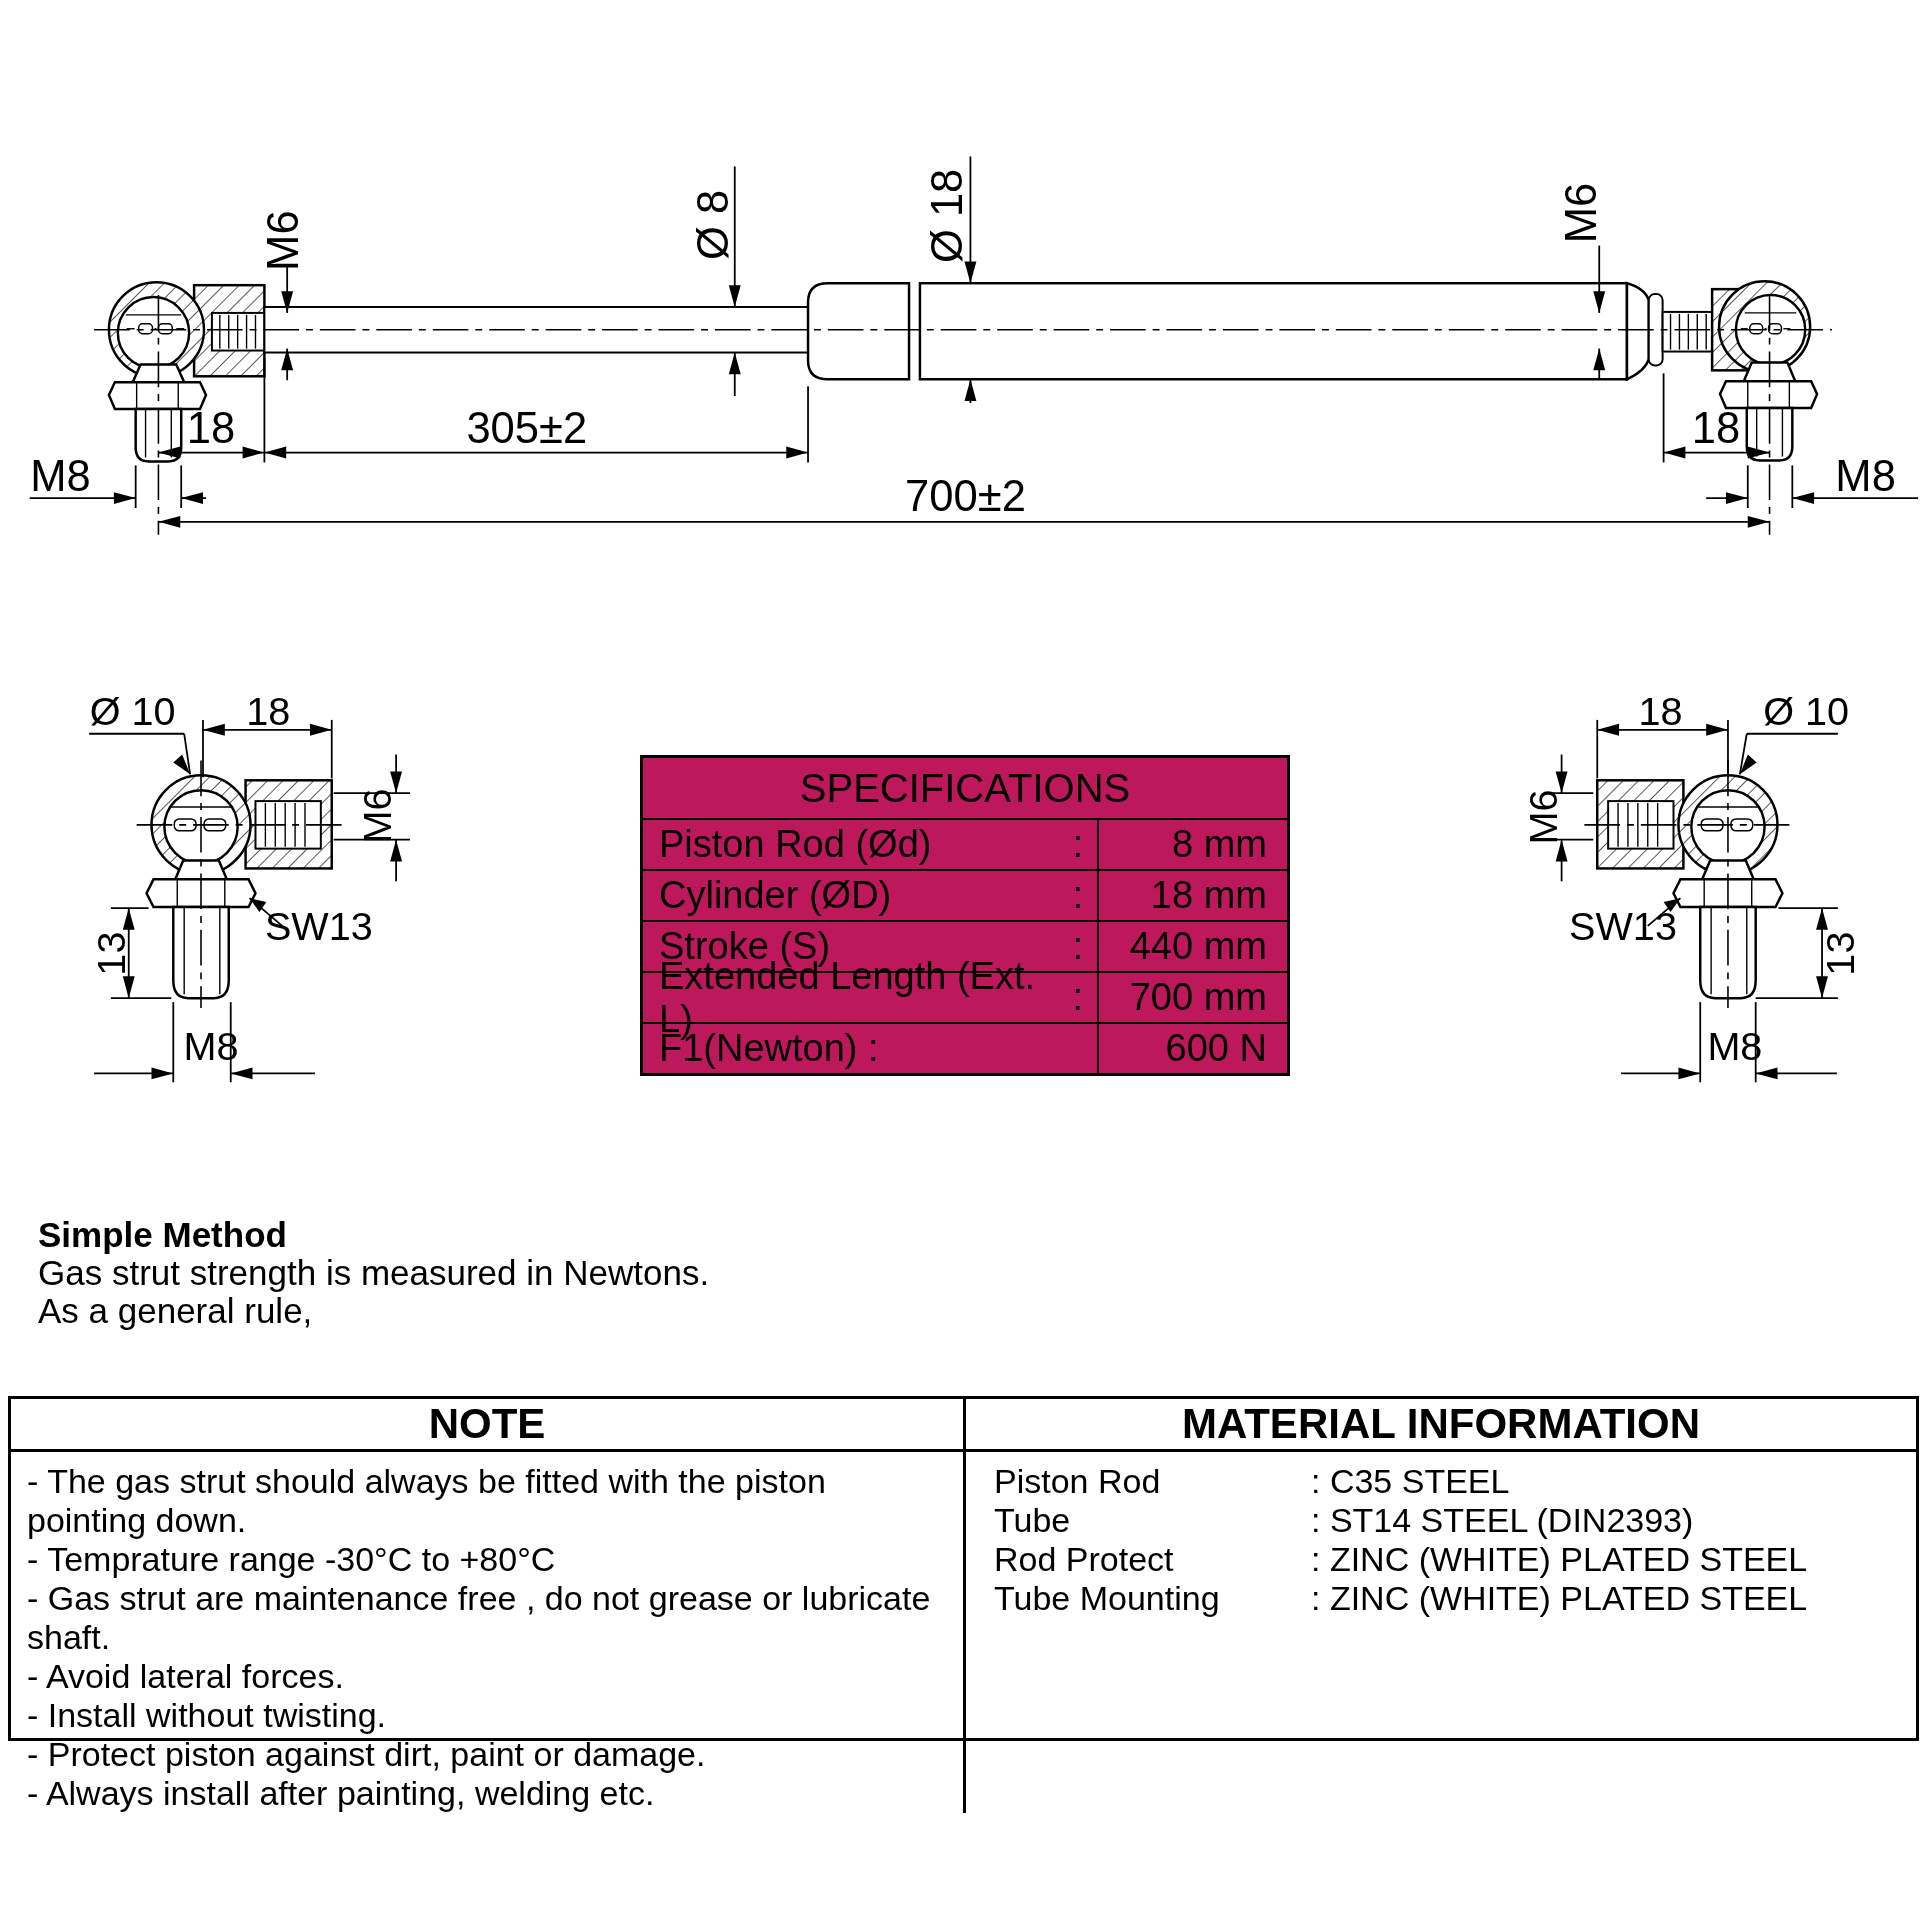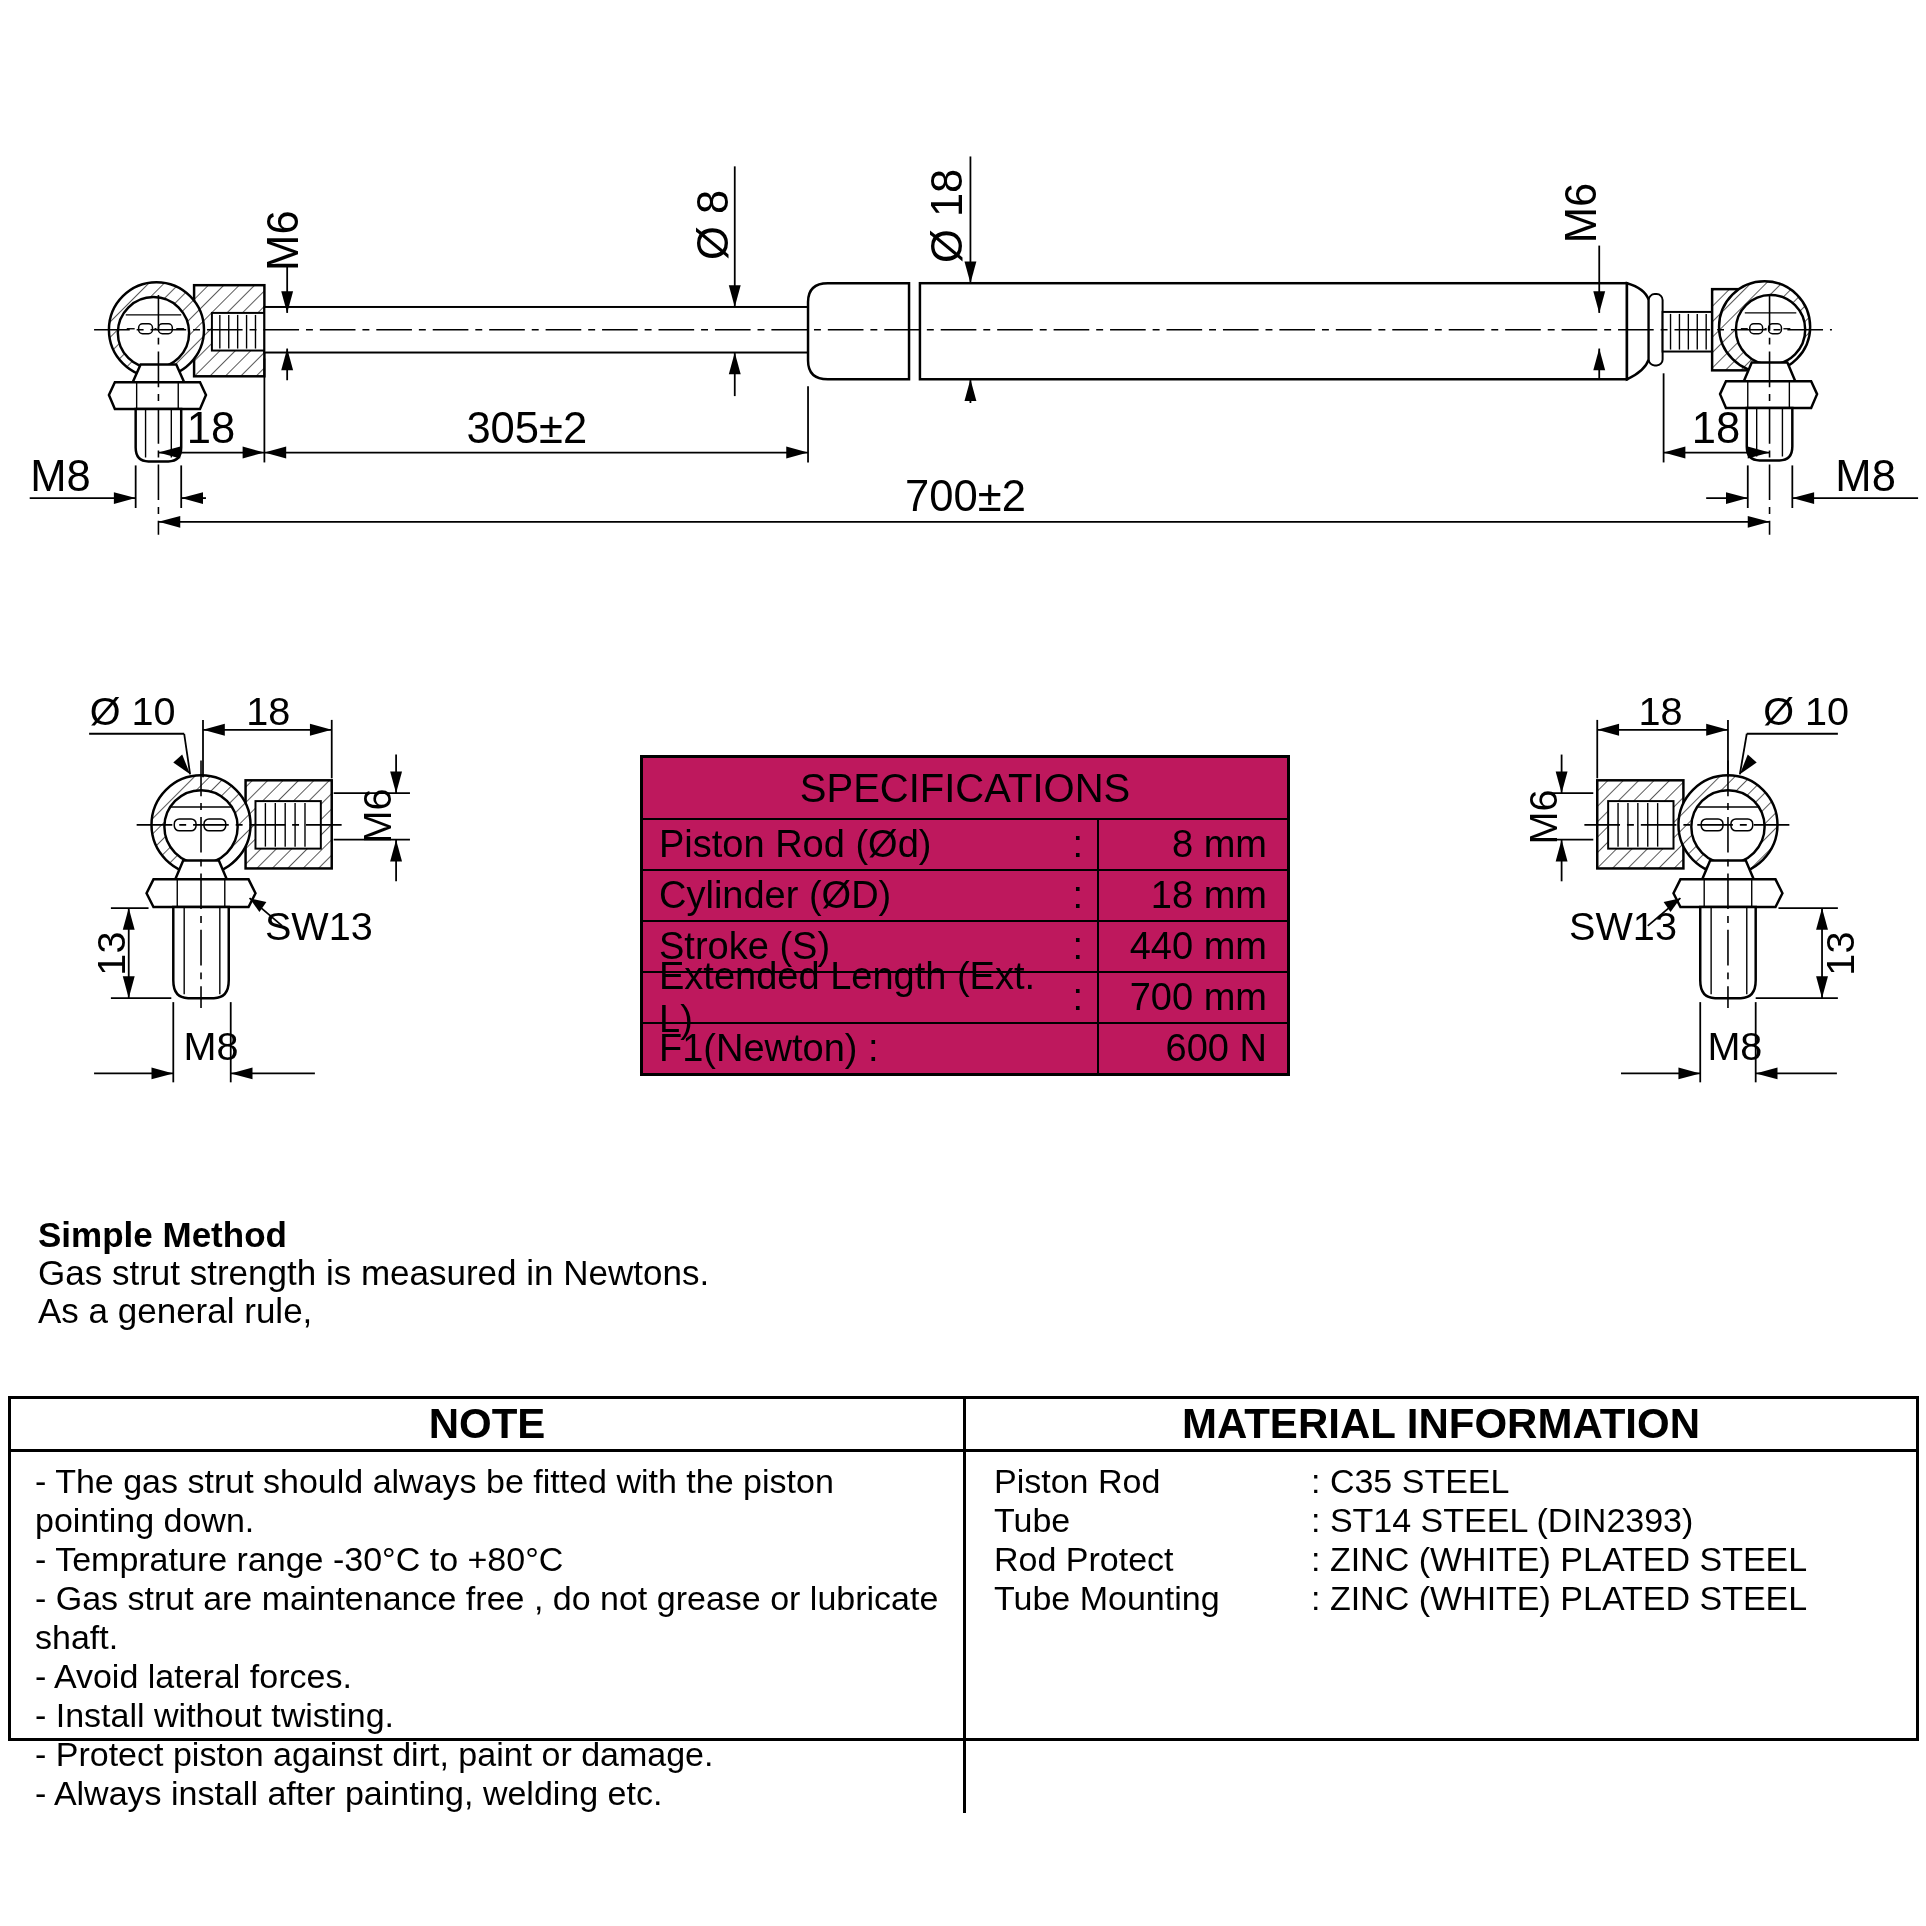--- a/index.html
+++ b/index.html
@@ -23,21 +23,21 @@
   .spec-value-cell{width:168px;border-left:2px solid #000;display:flex;align-items:center;justify-content:flex-end;padding-right:20px;}
 
   
   .simple-method{position:absolute;left:38px;top:1216px;font-size:35px;line-height:38px;}
   .sm-bold{font-weight:bold;}
 
   
   .bottom-table{position:absolute;left:8px;top:1396px;width:1905px;height:339px;border:3px solid #000;display:grid;grid-template-columns:952px 1fr;grid-template-rows:53px 1fr;background:#fff;}
   .bt-header{display:flex;align-items:center;justify-content:center;font-size:42px;font-weight:bold;border-bottom:3px solid #000;}
   .bt-right{border-left:3px solid #000;}
-  .bt-body{padding:10px 10px 0 24px;font-size:34px;line-height:39px;}
+  .bt-body{padding:10px 10px 0 16px;font-size:34px;line-height:39px;}
   .bt-body-right{padding:10px 10px 0 28px;}
   .mat-row{display:flex;}
   .mat-label{width:317px;flex:0 0 317px;}
 </style>
 </head>
 <body>
 
 <svg width="1927" height="1927" viewBox="0 0 1946 1946">
   <defs>
     <pattern id="hatch" patternUnits="userSpaceOnUse" width="11" height="11" patternTransform="rotate(45)">

